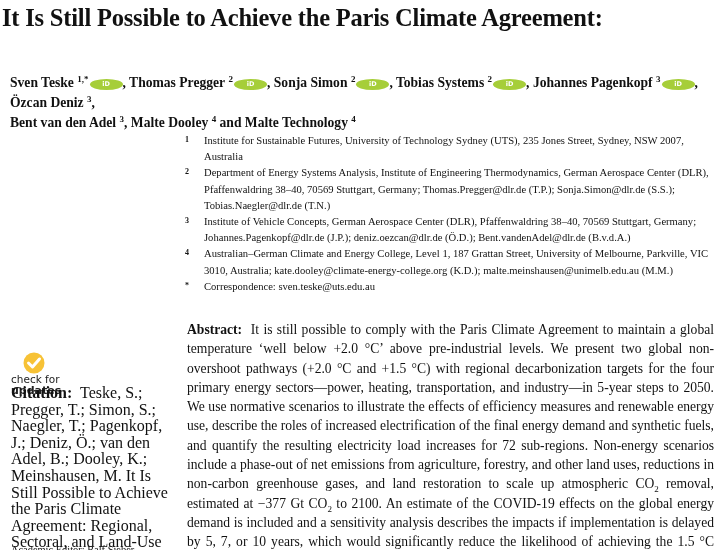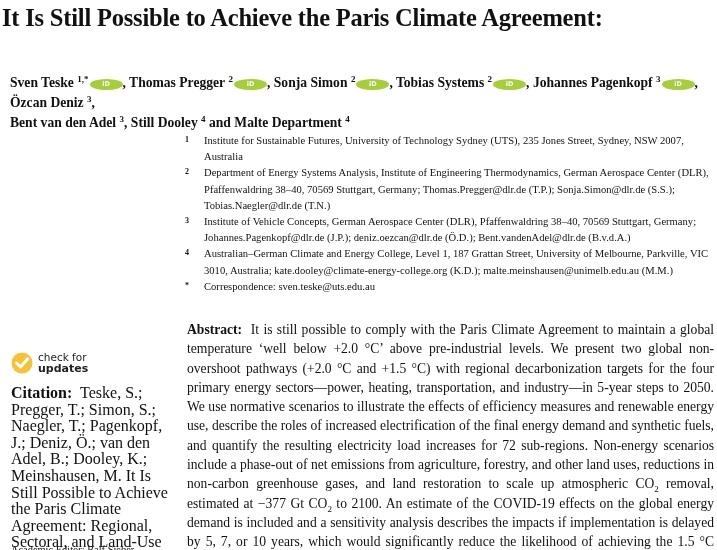--- a/index.html
+++ b/index.html
@@ -25,20 +25,21 @@
   .affils {
     position: absolute; left: 185px; top: 133px; width: 530px;
     font-size: 10.6px; line-height: 16.2px;
   }
   .affil { display: flex; }
   .affil .num { width: 19px; flex: 0 0 19px; font-size: 8px; font-weight: bold; line-height: 14px; }
   .affil .txt { flex: 1; }
   .updates {
     position: absolute; left: 11px; top: 352px; display: flex; align-items: center;
     font-family: "DejaVu Sans", sans-serif;
+    flex-direction: column;
   }
   .updates .badge { width: 22px; height: 22px; position: relative; margin-right: 5px; }
   .updates .lbl { font-size: 10.5px; line-height: 11px; color: #222; }
   .updates .lbl b { font-size: 11px; }
   .citation {
     position: absolute; left: 11px; top: 385px; width: 160px;
     font-size: 16px; line-height: 16.6px; color: #111;
   }
   .citation .lead { font-weight: bold; }
   .cut-line {
@@ -60,22 +61,22 @@
 </div>
 
 <div class="authors">
   <span>Sven Teske</span>&nbsp;<sup>1,*</sup><span class="orcid">iD</span><span>, </span>
   <span>Thomas Pregger</span>&nbsp;<sup>2</sup><span class="orcid">iD</span><span>, </span>
   <span>Sonja Simon</span>&nbsp;<sup>2</sup><span class="orcid">iD</span><span>, </span>
   <span>Tobias Systems</span>&nbsp;<sup>2</sup><span class="orcid">iD</span><span>, </span>
   <span>Johannes Pagenkopf</span>&nbsp;<sup>3</sup><span class="orcid">iD</span><span>, </span>
   <span>Özcan Deniz</span>&nbsp;<sup>3</sup><span>,</span><br>
   <span>Bent van den Adel</span>&nbsp;<sup>3</sup><span>, </span>
-  <span>Still Dooley</span>&nbsp;<sup>4</sup><span> and </span>
-  <span>Malte Department</span>&nbsp;<sup>4</sup>
+  <span>Malte Dooley</span>&nbsp;<sup>4</sup><span> and </span>
+  <span>Malte Technology</span>&nbsp;<sup>4</sup>
 </div>
 
 <div class="affils">
   <div class="affil">
     <span class="num">1</span>
     <span class="txt">Institute for Sustainable Futures, University of Technology Sydney (UTS), 235 Jones Street, Sydney, NSW 2007, Australia</span>
   </div>
   <div class="affil">
     <span class="num">2</span>
     <span class="txt">Department of Energy Systems Analysis, Institute of Engineering Thermodynamics, German Aerospace Center (DLR), Pfaffenwaldring 38–40, 70569 Stuttgart, Germany; Thomas.Pregger@dlr.de (T.P.); Sonja.Simon@dlr.de (S.S.); Tobias.Naegler@dlr.de (T.N.)</span>

